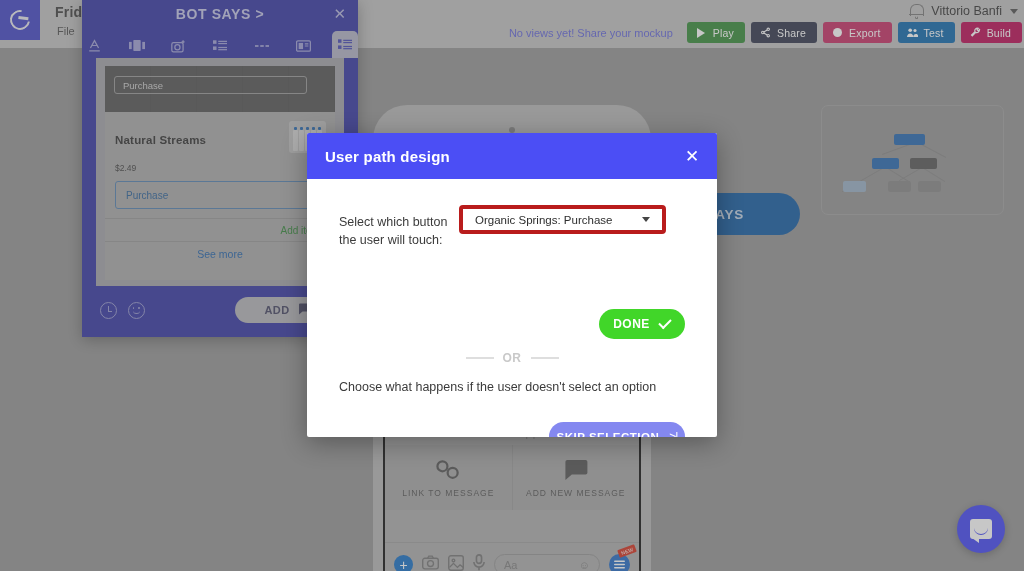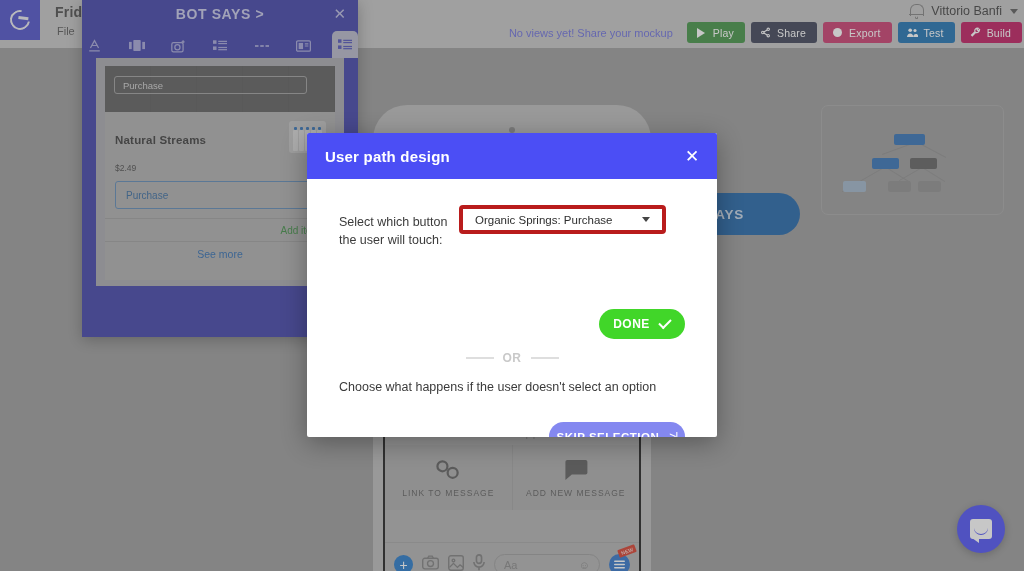--- a/index.html
+++ b/index.html
@@ -567,20 +567,38 @@
             <span>Add item</span>
             <span class="addsq"></span>
           </div>
 
           <div class="card-more">
             <span>See more</span>
           </div>
         </div>
       </div>
 
+      <div class="bot-foot">
+        <div class="foot-ic clock"></div>
+        <div class="foot-ic emoji">
+          <span class="emoji-eyes">
+              <i></i>
+              <i></i>
+            </span>
+            <span class="emoji-mouth"></span>
+        </div>
+        <div class="add-pill">
+          <span>ADD</span>
+          <span>
+            <svg width="13" height="12" viewBox="0 0 26 24" fill="#4d4d6a">
+                <path d="M2 1h22a2 2 0 0 1 2 2v12a2 2 0 0 1-2 2H9l-7 6V3a2 2 0 0 1 2-2z"></path>
+              </svg>
+          </span>
+        </div>
+      </div>
     </div>
 
     <div class="dim"></div>
   </div>
 
   <div class="modal">
     <div class="modal-head">
       <div class="modal-title">User path design</div>
       <div class="modal-close">✕</div>
     </div>

